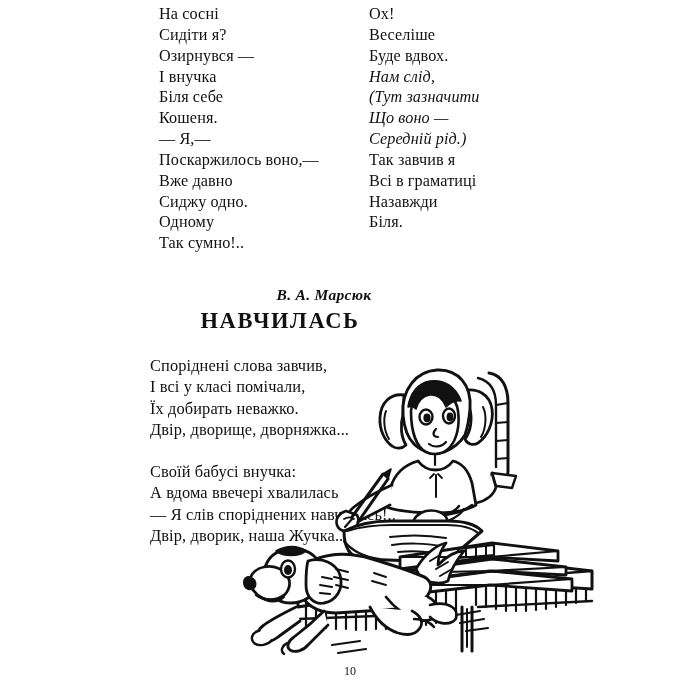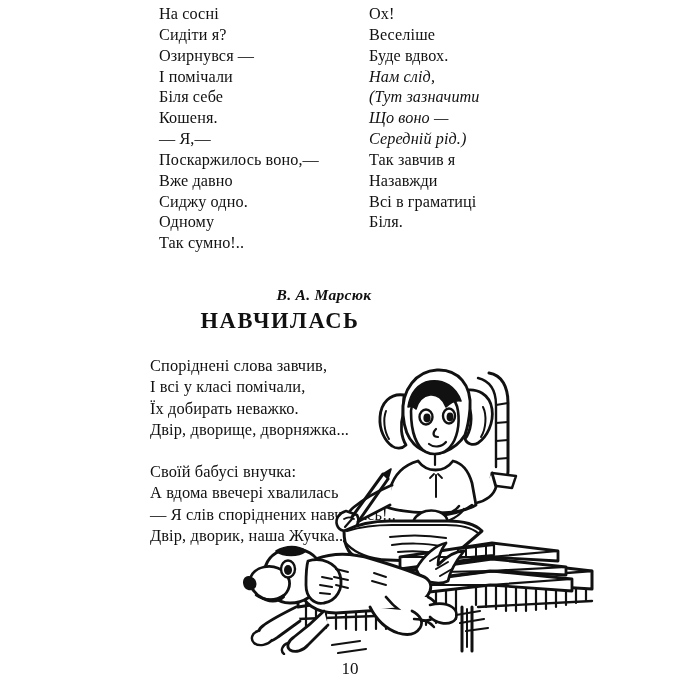--- a/index.html
+++ b/index.html
@@ -84,21 +84,21 @@
   }
   .stanza-gap { height: 21px; }
 
   
   .page-number {
     position: absolute;
     left: 0;
     bottom: 21px;
     width: 700px;
     text-align: center;
-    font-size: 17px;
+    font-size: 12px;
   }
 
   
   .illustration {
     position: absolute;
     left: 240px;
     top: 345px;
     width: 360px;
     height: 310px;
     pointer-events: none;
@@ -108,42 +108,42 @@
 </head>
 <body>
 
 <div class="page">
 
   <div class="poem1">
     <div class="poem1-col left">
       <span class="vline">На сосні</span>
       <span class="vline">Сидіти я?</span>
       <span class="vline">Озирнувся —</span>
-      <span class="vline">І помічали</span>
+      <span class="vline">І внучка</span>
       <span class="vline">Біля себе</span>
       <span class="vline">Кошеня.</span>
       <span class="vline">— Я,—</span>
       <span class="vline">Поскаржилось воно,—</span>
       <span class="vline">Вже давно</span>
       <span class="vline">Сиджу одно.</span>
       <span class="vline">Одному</span>
       <span class="vline">Так сумно!..</span>
     </div>
 
     <div class="poem1-col right">
       <span class="vline">Ох!</span>
       <span class="vline">Веселіше</span>
       <span class="vline">Буде вдвох.</span>
       <span class="vline ital">Нам слід,</span>
       <span class="vline ital">(Тут зазначити</span>
       <span class="vline ital">Що воно —</span>
       <span class="vline ital">Середній рід.)</span>
       <span class="vline">Так завчив я</span>
+      <span class="vline">Всі в граматиці</span>
       <span class="vline">Назавжди</span>
-      <span class="vline">Всі в граматиці</span>
       <span class="vline">Біля.</span>
     </div>
   </div>
 
   <div class="byline">В. А. Марсюк</div>
   <div class="poem-title">НАВЧИЛАСЬ</div>
 
   <div class="poem2">
     <span class="vline">Споріднені слова завчив,</span>
     <span class="vline">І всі у класі помічали,</span>

